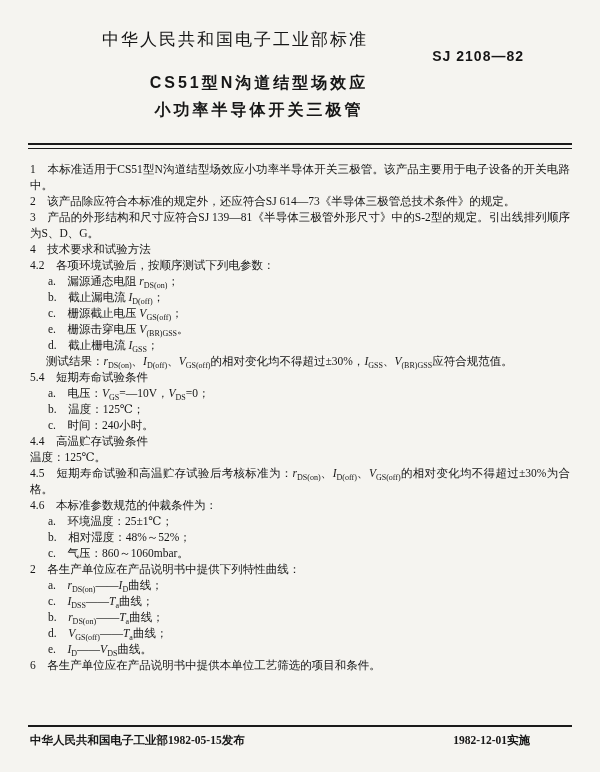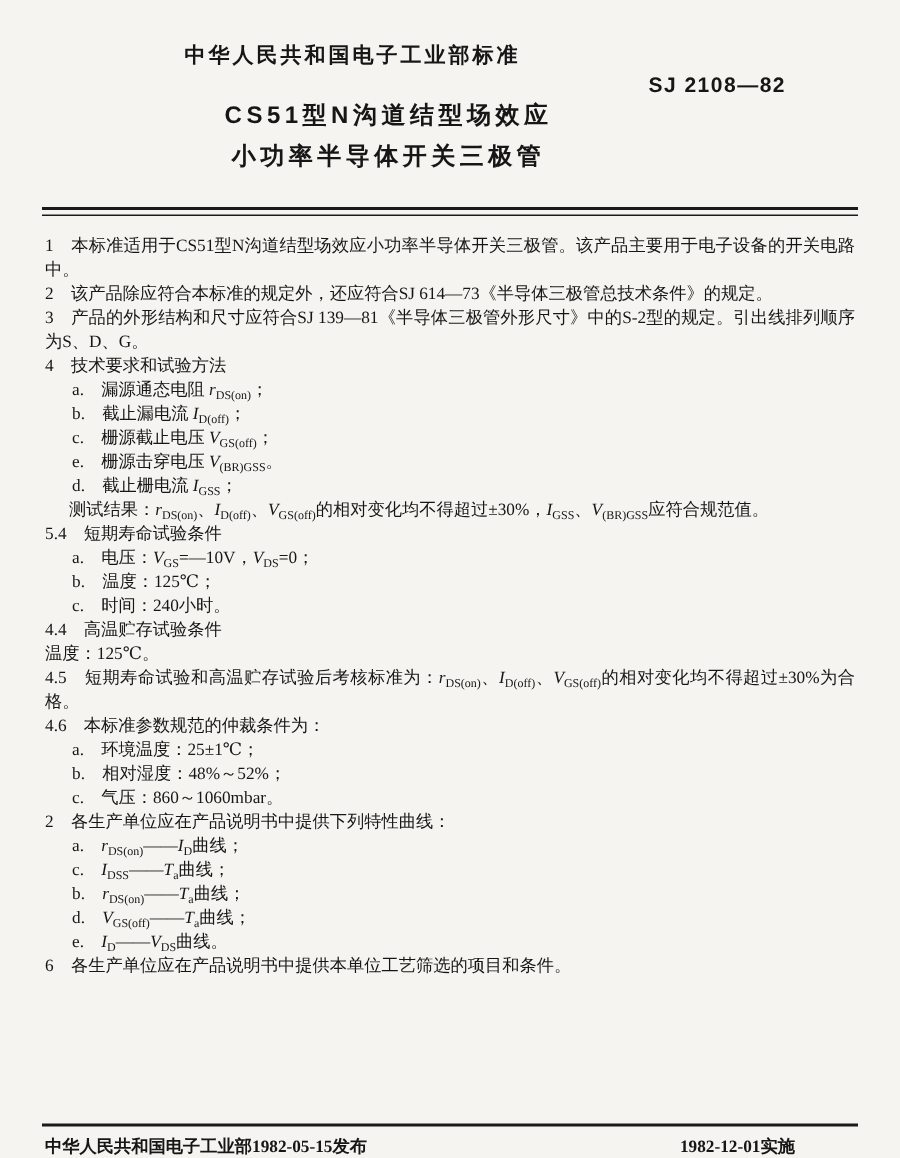--- a/index.html
+++ b/index.html
@@ -7,21 +7,21 @@
   body{
     width:600px;height:772px;
     background:#f5f4f0;color:#161616;
     font-family:"Liberation Serif","DejaVu Serif",serif;
     position:relative;overflow:hidden;
   }
   .doc-header{padding-top:28px;position:relative}
   .std-org{
     text-align:center;
     font-family:"Liberation Sans","DejaVu Sans",sans-serif;
-    font-weight:bold;font-size:14px;letter-spacing:2px;
+    font-weight:normal;font-size:17px;letter-spacing:2px;
     margin-right:130px;
   }
   .title-wrap{margin-top:18px;margin-right:130px;text-align:center}
   .doc-title{
     font-family:"Liberation Sans","DejaVu Sans",sans-serif;
     font-weight:bold;font-size:16px;line-height:27px;letter-spacing:3px;margin-left:48px;
   }
   .std-no{
     position:absolute;top:48px;right:76px;
     font-family:"Liberation Sans","DejaVu Sans",sans-serif;
@@ -29,21 +29,21 @@
   }
   .rules{margin:20px 28px 0}
   .rule-thick{border-top:2.5px solid #1a1a1a}
   .rule-thin{border-top:1px solid #1a1a1a;margin-top:3px}
   .doc-body{padding:12px 30px 0 30px}
   .para{margin:0;font-size:11.5px;line-height:16px;text-align:justify}
   .para sub{font-size:8px;line-height:0}
   .para i{font-family:"Liberation Serif","DejaVu Serif",serif}
   .list{padding-left:18px}
   .ti{text-indent:16px}
-  .doc-footer{position:absolute;left:0;right:0;bottom:0;padding:0 30px}
+  .doc-footer{position:absolute;left:0;right:0;bottom:24px;padding:0 30px}
   .footer-rule{border-top:2px solid #1a1a1a;margin:0 -2px 6px -2px}
   .footer-row{
     display:flex;justify-content:space-between;align-items:baseline;
     font-weight:bold;font-size:11.5px;padding-right:40px;
   }
 </style>
 </head>
 <body>
 
 <div class="page">
@@ -62,20 +62,21 @@
       <div class="rule-thick"></div>
       <div class="rule-thin"></div>
     </div>
   </div>
 
   <div class="doc-body" id="doc-body">
       <p class="para">1　本标准适用于CS51型N沟道结型场效应小功率半导体开关三极管。该产品主要用于电子设备的开关电路中。</p>
       <p class="para">2　该产品除应符合本标准的规定外，还应符合SJ 614—73《半导体三极管总技术条件》的规定。</p>
       <p class="para">3　产品的外形结构和尺寸应符合SJ 139—81《半导体三极管外形尺寸》中的S-2型的规定。引出线排列顺序为S、D、G。</p>
       <p class="para">4　技术要求和试验方法</p>
+      <p class="para">4.2　各项环境试验后，按顺序测试下列电参数：</p>
       <p class="para list">a.　漏源通态电阻 <i>r</i><sub>DS(on)</sub>；</p>
       <p class="para list">b.　截止漏电流 <i>I</i><sub>D(off)</sub>；</p>
       <p class="para list">c.　栅源截止电压 <i>V</i><sub>GS(off)</sub>；</p>
       <p class="para list">e.　栅源击穿电压 <i>V</i><sub>(BR)GSS</sub>。</p>
       <p class="para list">d.　截止栅电流 <i>I</i><sub>GSS</sub>；</p>
       <p class="para ti">测试结果：<i>r</i><sub>DS(on)</sub>、<i>I</i><sub>D(off)</sub>、<i>V</i><sub>GS(off)</sub>的相对变化均不得超过±30%，<i>I</i><sub>GSS</sub>、<i>V</i><sub>(BR)GSS</sub>应符合规范值。</p>
       <p class="para">5.4　短期寿命试验条件</p>
       <p class="para list">a.　电压：<i>V</i><sub>GS</sub>=—10V，<i>V</i><sub>DS</sub>=0；</p>
       <p class="para list">b.　温度：125℃；</p>
       <p class="para list">c.　时间：240小时。</p>

